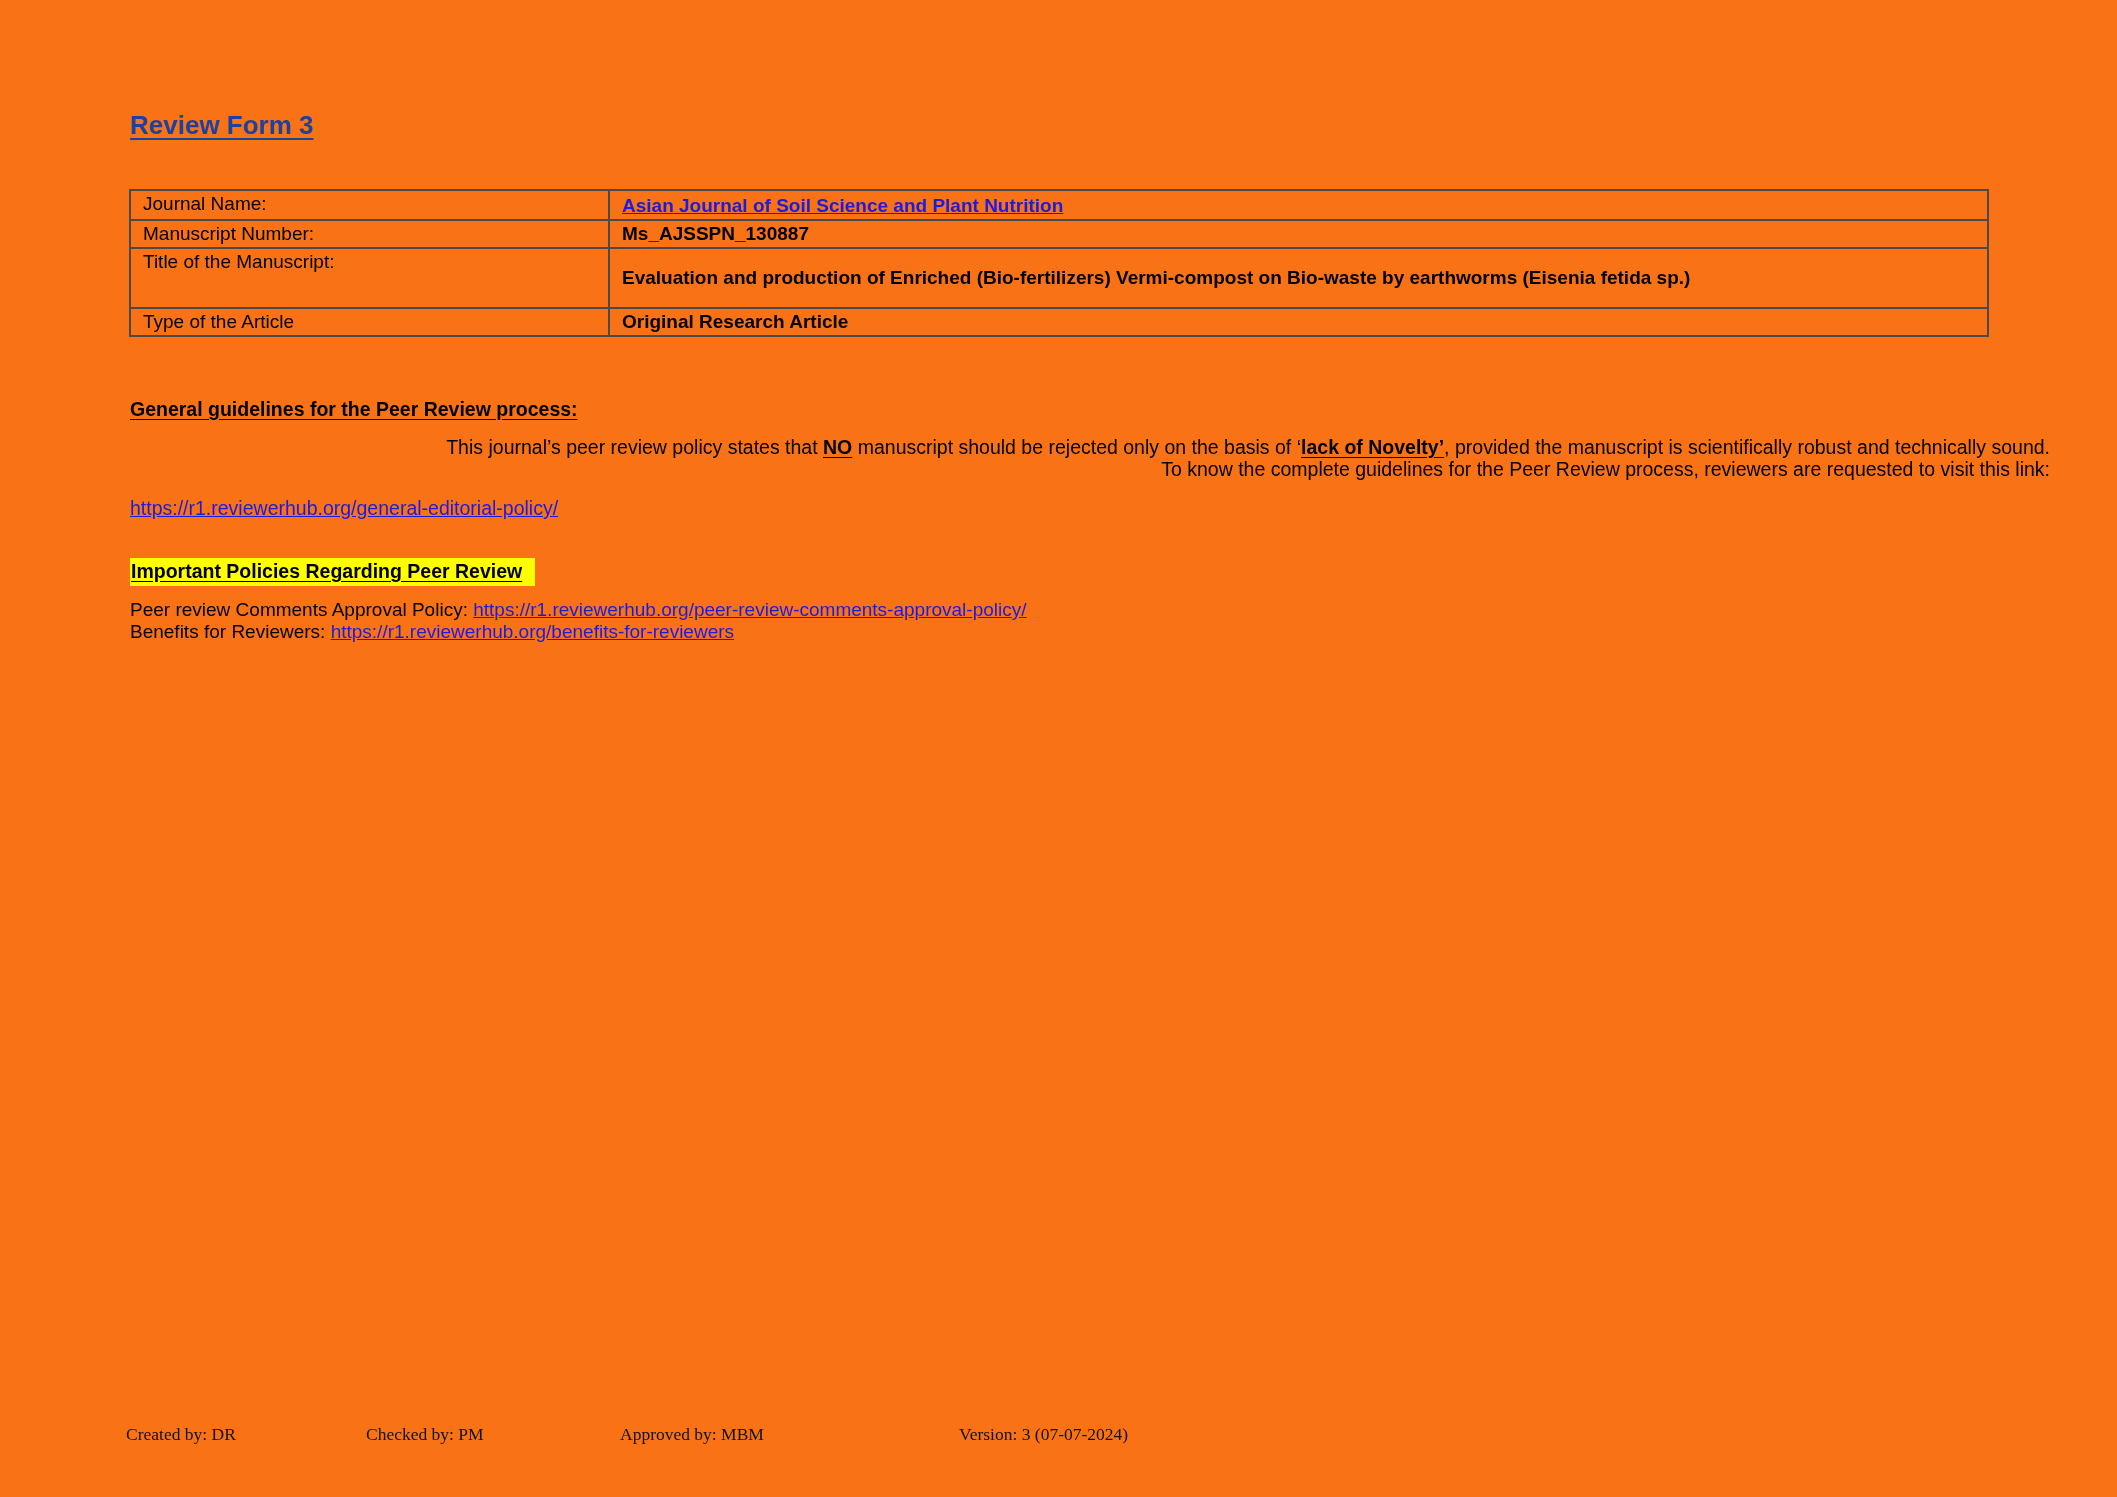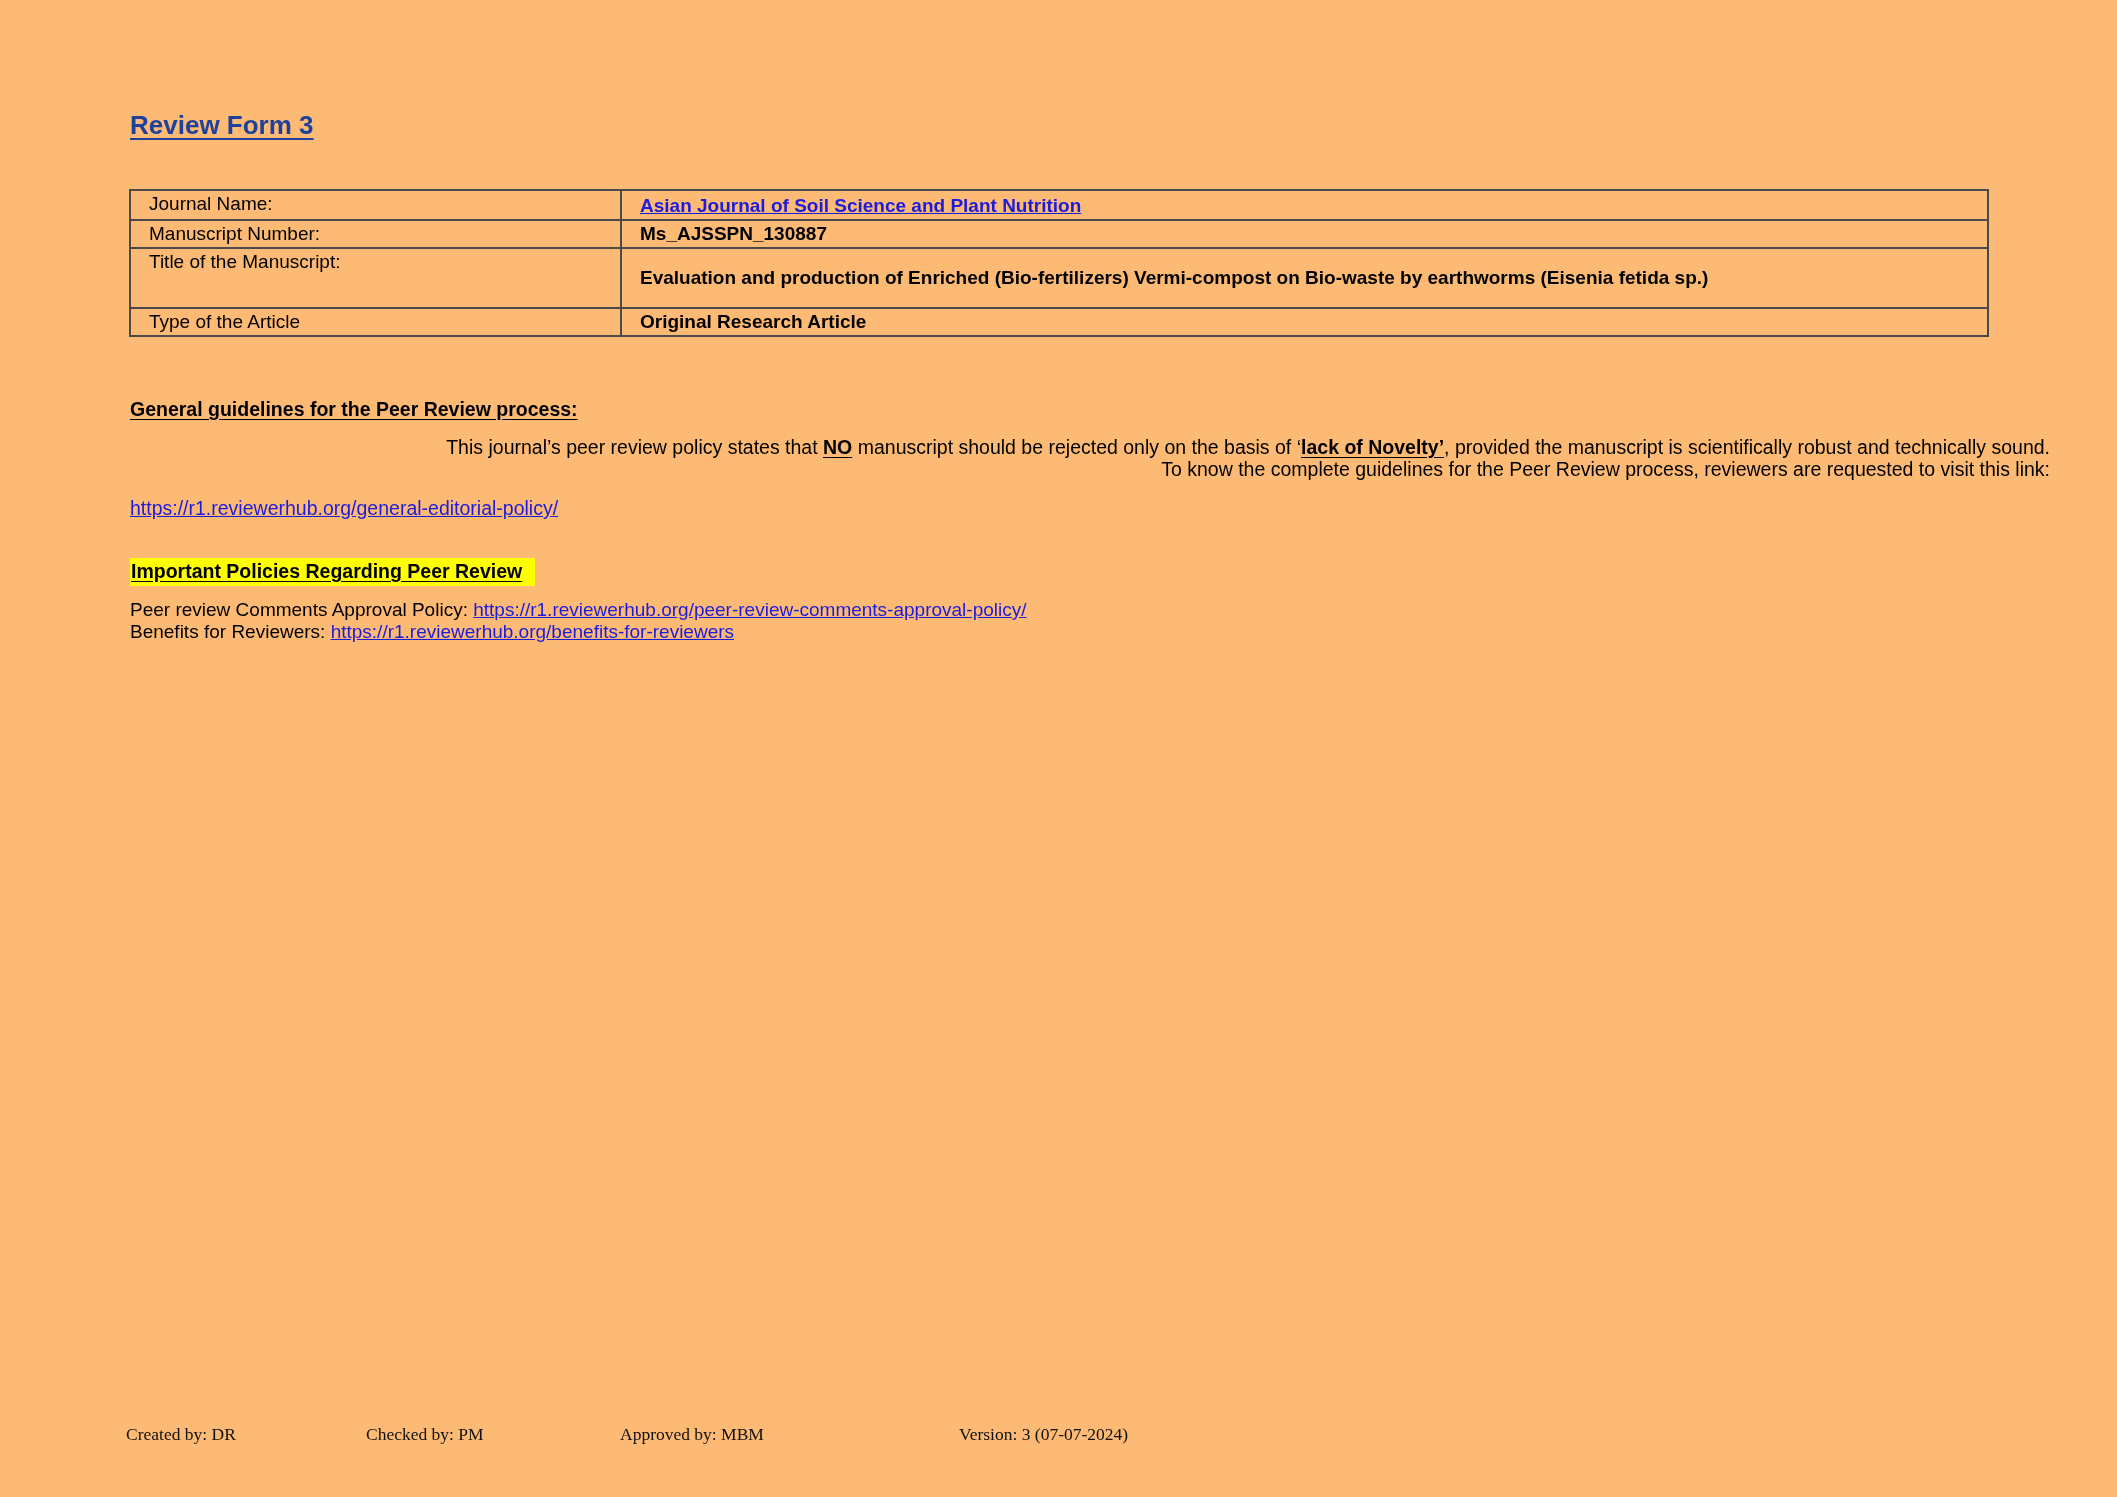--- a/index.html
+++ b/index.html
@@ -1,20 +1,20 @@
 <!DOCTYPE html>
 <html><head>
 <meta charset="utf-8">
 <style>
   html, body { margin: 0; padding: 0; background: #ffffff; }
   #page {
     position: relative;
     width: 2117px;
     height: 1497px;
-    background: #fdba74;
+    background: #f97316;
     font-family: "Liberation Sans", sans-serif;
     color: #000000;
     overflow: hidden;
   }
 
   
   .doc-title {
     position: absolute;
     left: 130px;
     top: 110px;
@@ -33,21 +33,21 @@
     top: 189px;
     width: 1860px;
     border-collapse: collapse;
     table-layout: fixed;
     font-size: 19px;
   }
   table.ms-table, table.ms-table td {
     border: 2px solid #4a4a4a;
   }
   table.ms-table td {
-    padding: 2px 18px;
+    padding: 2px 12px;
     overflow: hidden;
   }
   td.cell-label {
     width: 453px;
     vertical-align: top;
     padding-top: 4px;
     font-weight: normal;
   }
   td.cell-value {
     vertical-align: middle;

